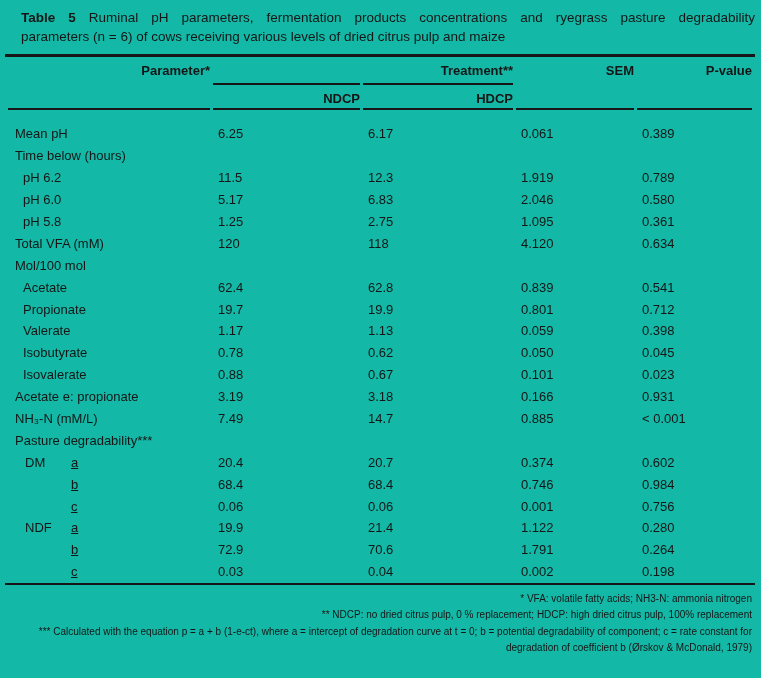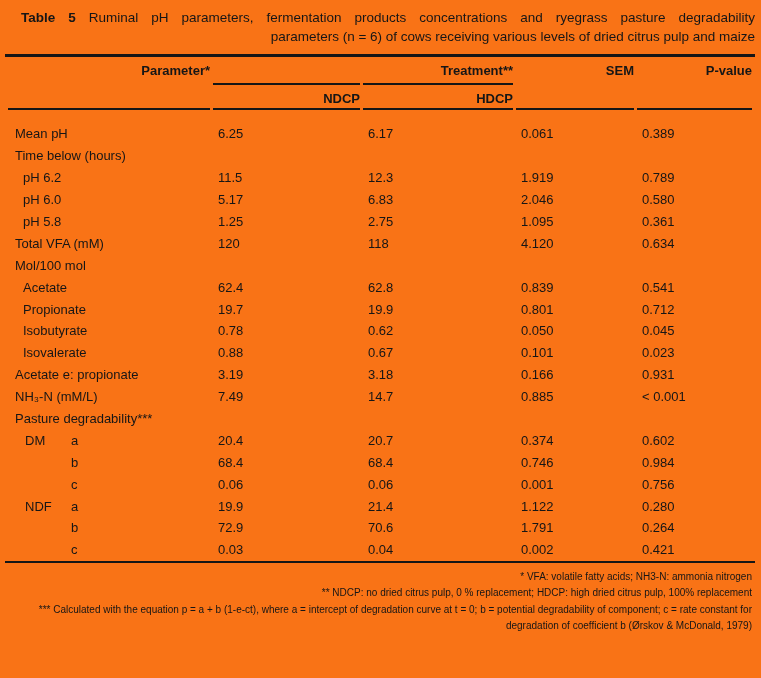--- a/index.html
+++ b/index.html
@@ -1,41 +1,41 @@
 <!DOCTYPE html>
 <html><head>
 <meta charset="utf-8">
 <style>
   * { margin: 0; padding: 0; }
   html, body { background: #ffffff; }
   .page {
     position: relative;
     width: 761px;
     height: 678px;
-    background: #f97316;
+    background: #14b8a6;
     color: #161616;
     font-family: "Liberation Sans", sans-serif;
     overflow: hidden;
   }
   
   .caption {
     padding: 8px 6px 0 21px;
     width: 761px;
     box-sizing: border-box;
     font-size: 13.5px;
     line-height: 19px;
   }
   .caption .cap-line1 {
     display: block;
     text-align: justify;
     text-align-last: justify;
   }
   .caption .cap-line2 {
     display: block;
-    text-align: right;
+    text-align: left;
   }
   
   table.datatable {
     margin: 8px 0 0 5px;
     width: 750px;
     table-layout: fixed;
     border-collapse: separate;
     border-spacing: 3px 0;
     border-top: 3px solid #161616;
     border-bottom: 2px solid #161616;
@@ -59,21 +59,21 @@
     box-sizing: border-box;
     height: 21.9px;
     vertical-align: middle;
     padding: 0 0 0 5px;
     white-space: nowrap;
     overflow: hidden;
   }
   tbody tr.spacer td { height: 13px; }
   tbody td.param { padding-left: 7px; }
   tbody td.param.lvl1 { padding-left: 15px; }
-  tbody td.param.grp-row { padding-left: 17px; }
+  tbody td.param.grp-row { padding-left: 17px; text-decoration: underline; }
   tbody td.param .grp { display: inline-block; width: 46px; }
   
   .footnotes {
     margin: 6px 0 0 12px;
     width: 740px;
     font-size: 10px;
     line-height: 16.4px;
     text-align: right;
   }
   .footnotes p { margin: 0; }
@@ -172,20 +172,27 @@
           <td>0.541</td>
         </tr>
         <tr>
           <td class="param lvl1">Propionate</td>
           <td>19.7</td>
           <td>19.9</td>
           <td>0.801</td>
           <td>0.712</td>
         </tr>
         <tr>
+          <td class="param lvl1">Valerate</td>
+          <td>1.17</td>
+          <td>1.13</td>
+          <td>0.059</td>
+          <td>0.398</td>
+        </tr>
+        <tr>
           <td class="param lvl1">Isobutyrate</td>
           <td>0.78</td>
           <td>0.62</td>
           <td>0.050</td>
           <td>0.045</td>
         </tr>
         <tr>
           <td class="param lvl1">Isovalerate</td>
           <td>0.88</td>
           <td>0.67</td>
@@ -246,21 +253,21 @@
           <td>72.9</td>
           <td>70.6</td>
           <td>1.791</td>
           <td>0.264</td>
         </tr>
         <tr>
           <td class="param grp-row"><span class="grp"></span><span>c</span></td>
           <td>0.03</td>
           <td>0.04</td>
           <td>0.002</td>
-          <td>0.421</td>
+          <td>0.198</td>
         </tr>
       </tbody>
   </table>
 
   <div class="footnotes" id="footnotes">
       <p>* VFA: volatile fatty acids; NH3-N: ammonia nitrogen</p>
       <p>** NDCP: no dried citrus pulp, 0 % replacement; HDCP: high dried citrus pulp, 100% replacement</p>
       <p>*** Calculated with the equation p = a + b (1-e-ct), where a = intercept of degradation curve at t = 0; b = potential degradability of component; c = rate constant for degradation of coefficient b (Ørskov &amp; McDonald, 1979)</p>
     </div>
 

